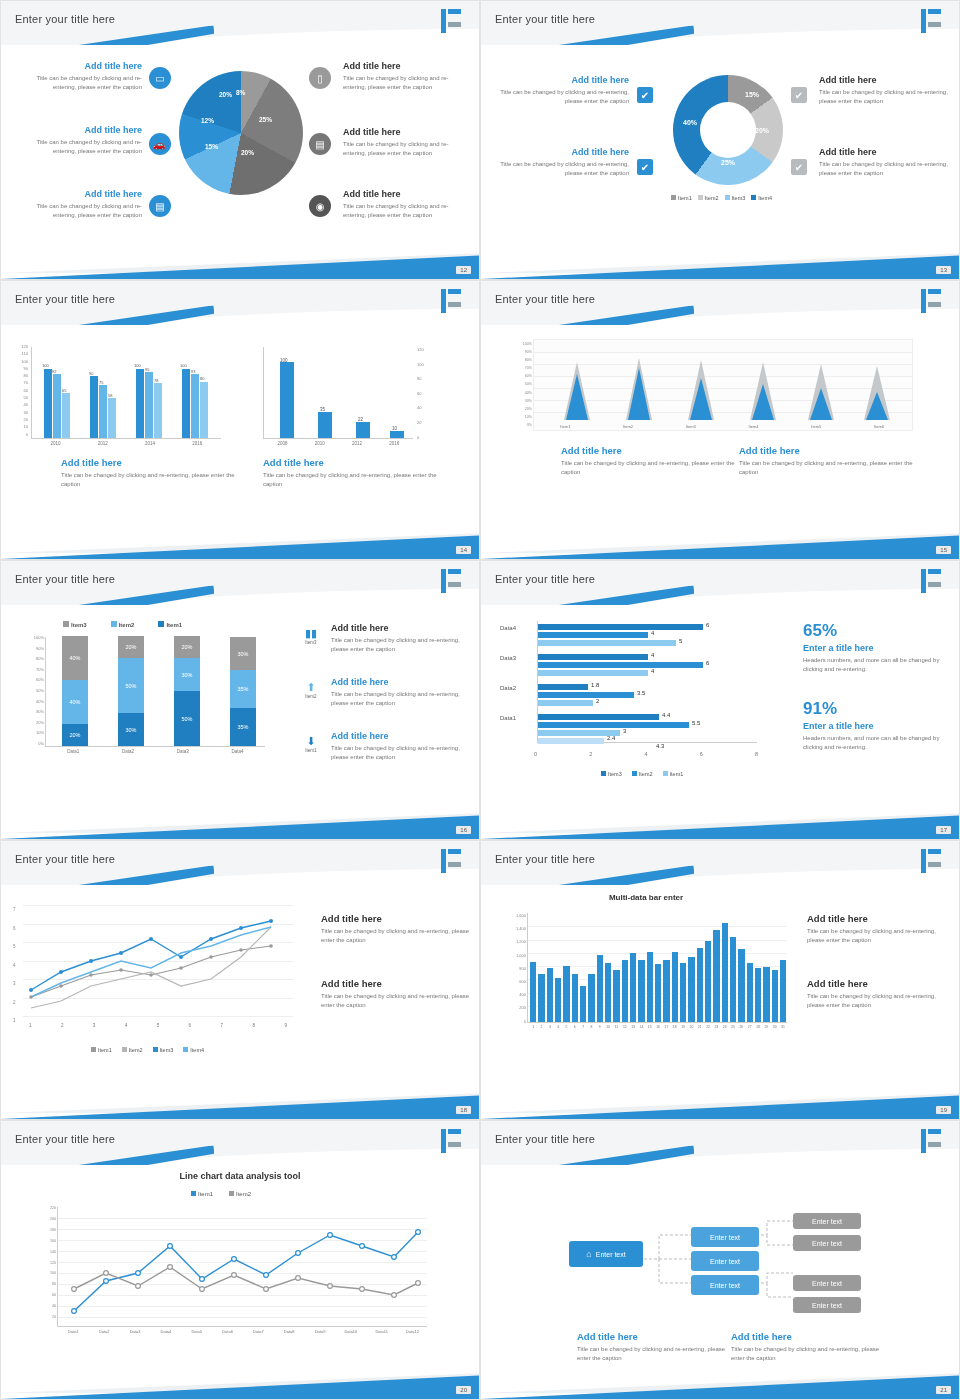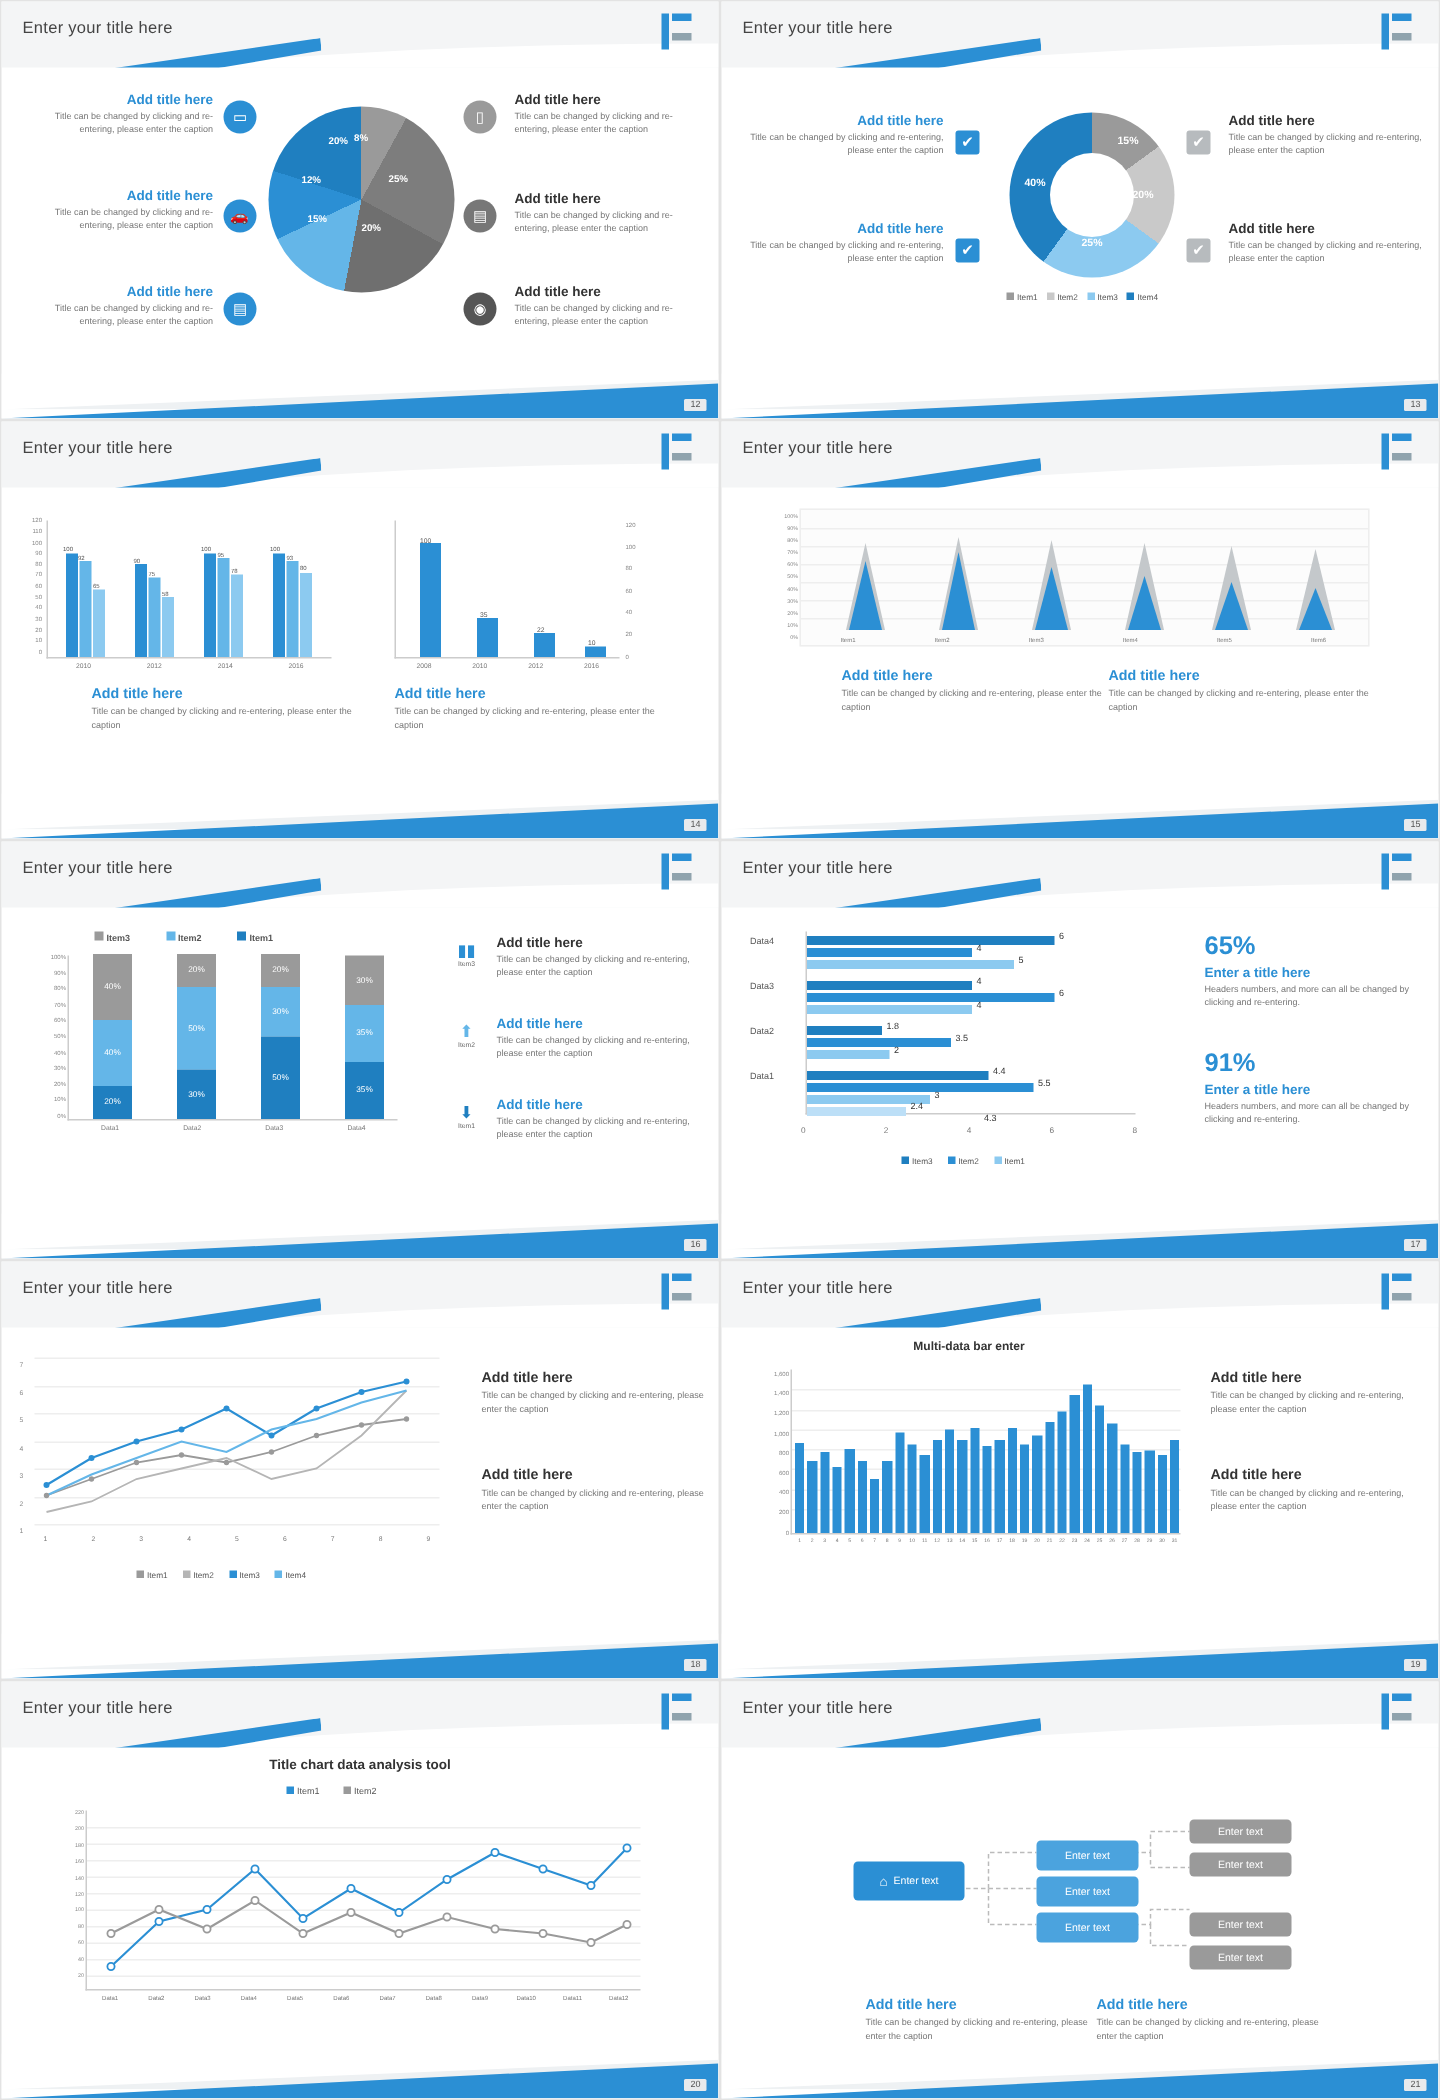--- a/index.html
+++ b/index.html
@@ -785,21 +785,21 @@
         <div class="curve"></div>
         <div class="blue"></div>
       </div>
     <div class="slide-title">Enter your title here</div>
     <div class="logo">
         <i></i>
         <b></b>
         <u></u>
       </div>
     <div class="body">
-      <div style="position:absolute; left:0; top:6px; width:100%; text-align:center; font-size:9px; font-weight:bold; color:#333;">Title chart data analysis tool</div>
+      <div style="position:absolute; left:0; top:6px; width:100%; text-align:center; font-size:9px; font-weight:bold; color:#333;">Line chart data analysis tool</div>
       <div class="legend" style="left:190px; top:26px; gap:16px; font-size:6px;">
         <span><i style="background:#2b8fd4"></i><b style="font-weight:normal">Item1</b></span>
         <span><i style="background:#9a9a9a"></i><b style="font-weight:normal">Item2</b></span>
       </div>
       <div style="position:absolute; left:56px; top:42px; width:370px; height:120px; border-left:1px solid #ccc; border-bottom:1px solid #ccc;">
         <div style="position:absolute; left:-18px; top:-4px; font-size:3.6px; color:#888; line-height:10.9px; text-align:right; width:16px;">
           220<br>200<br>180<br>160<br>140<br>120<br>100<br>80<br>60<br>40<br>20
         </div>
         <div class="gridline" style="top:11px;"></div>
           <div class="gridline" style="top:22px;"></div>

